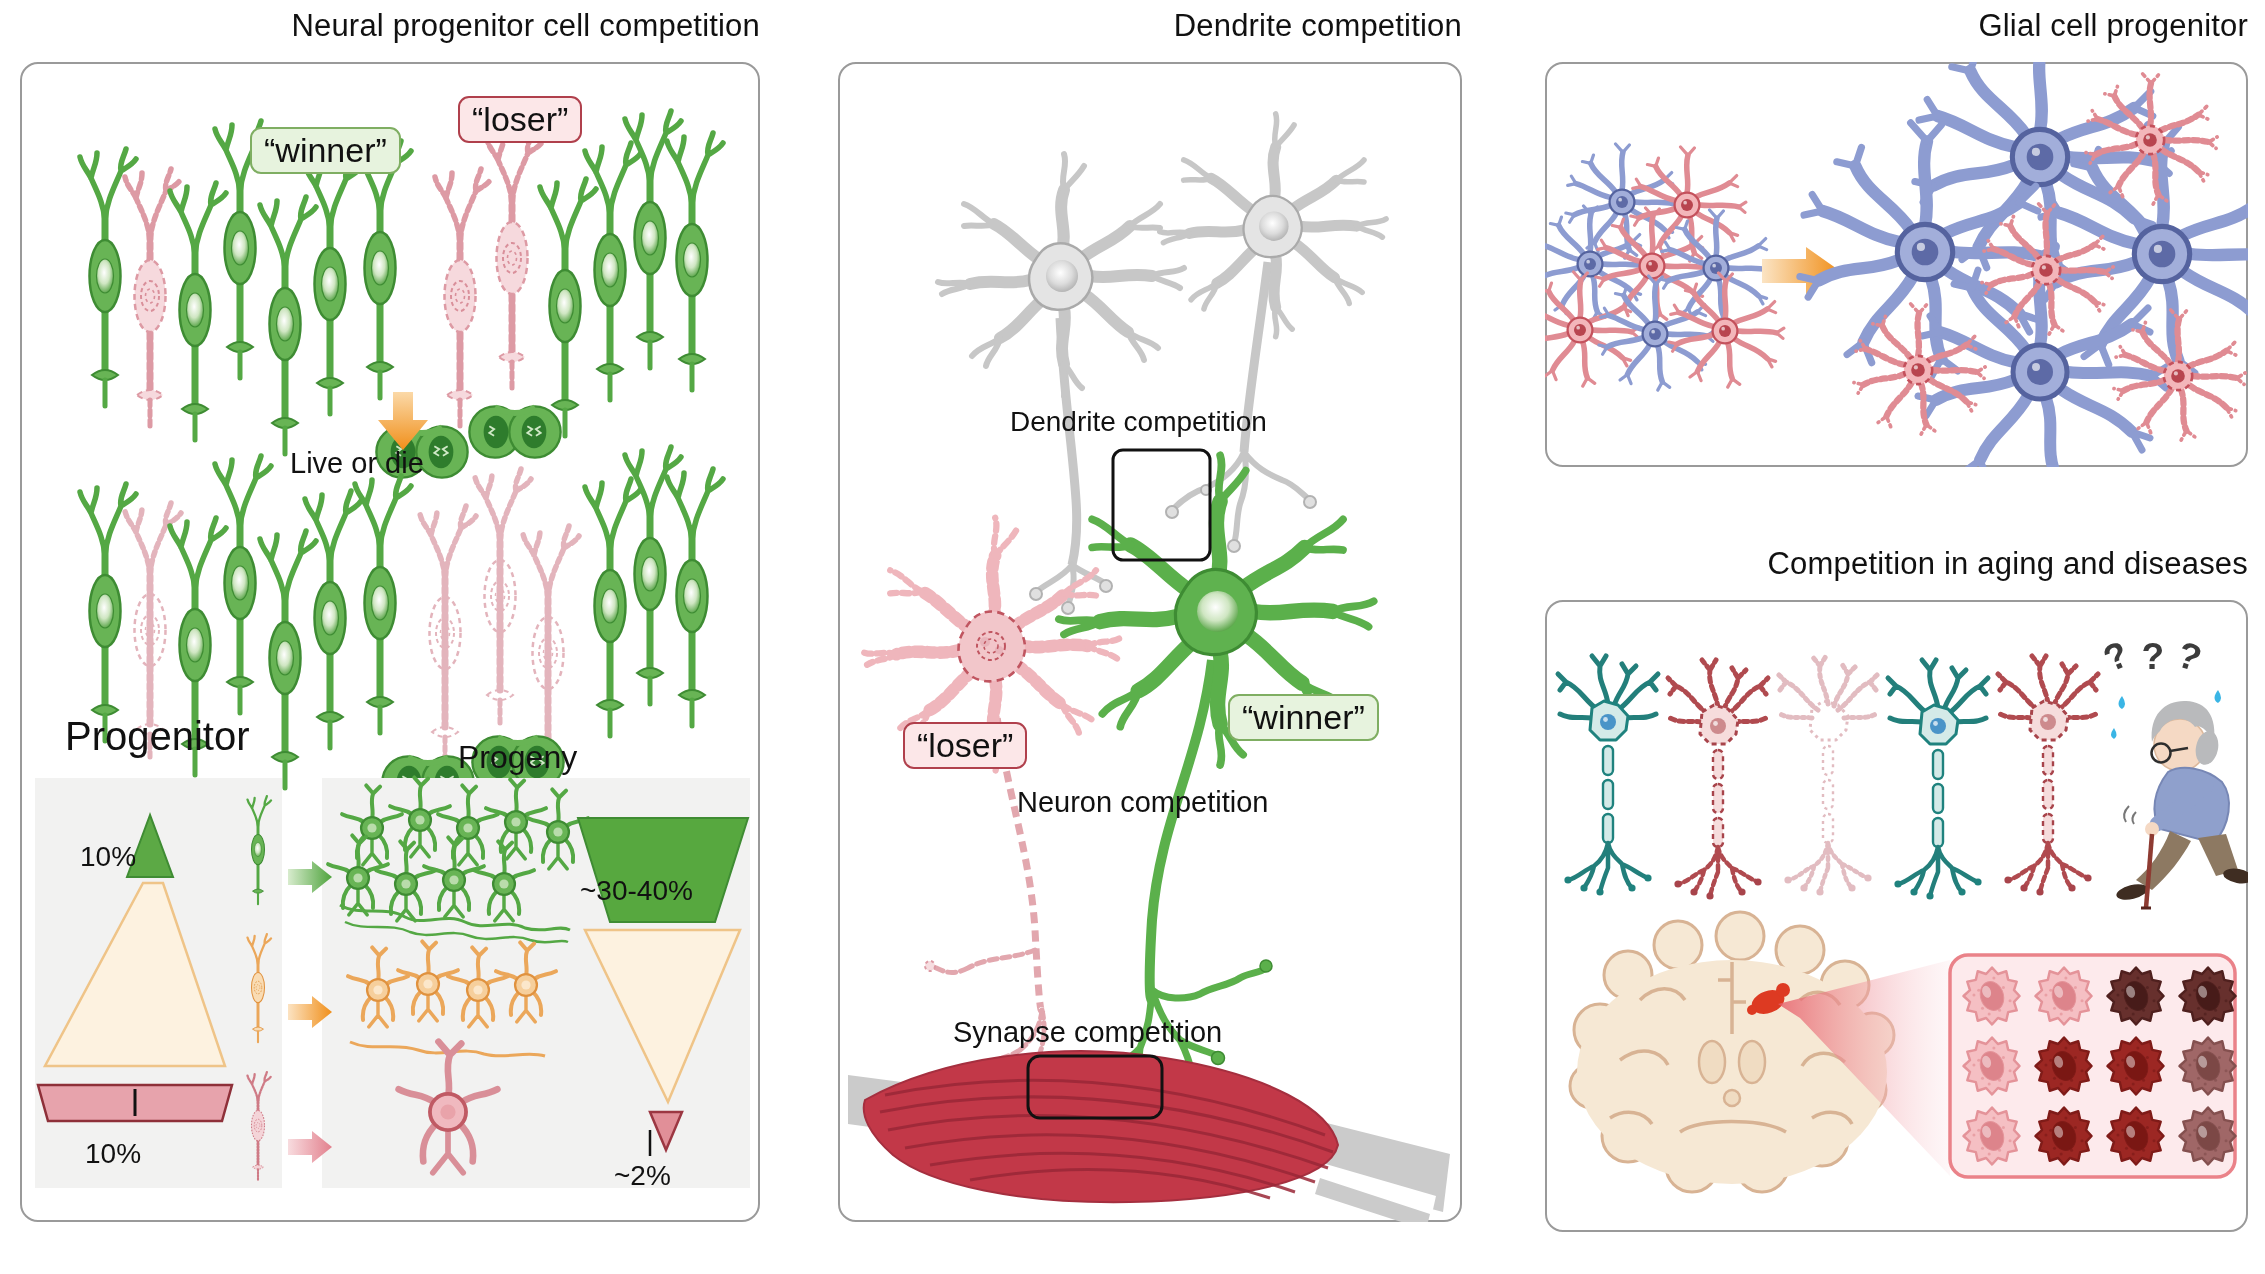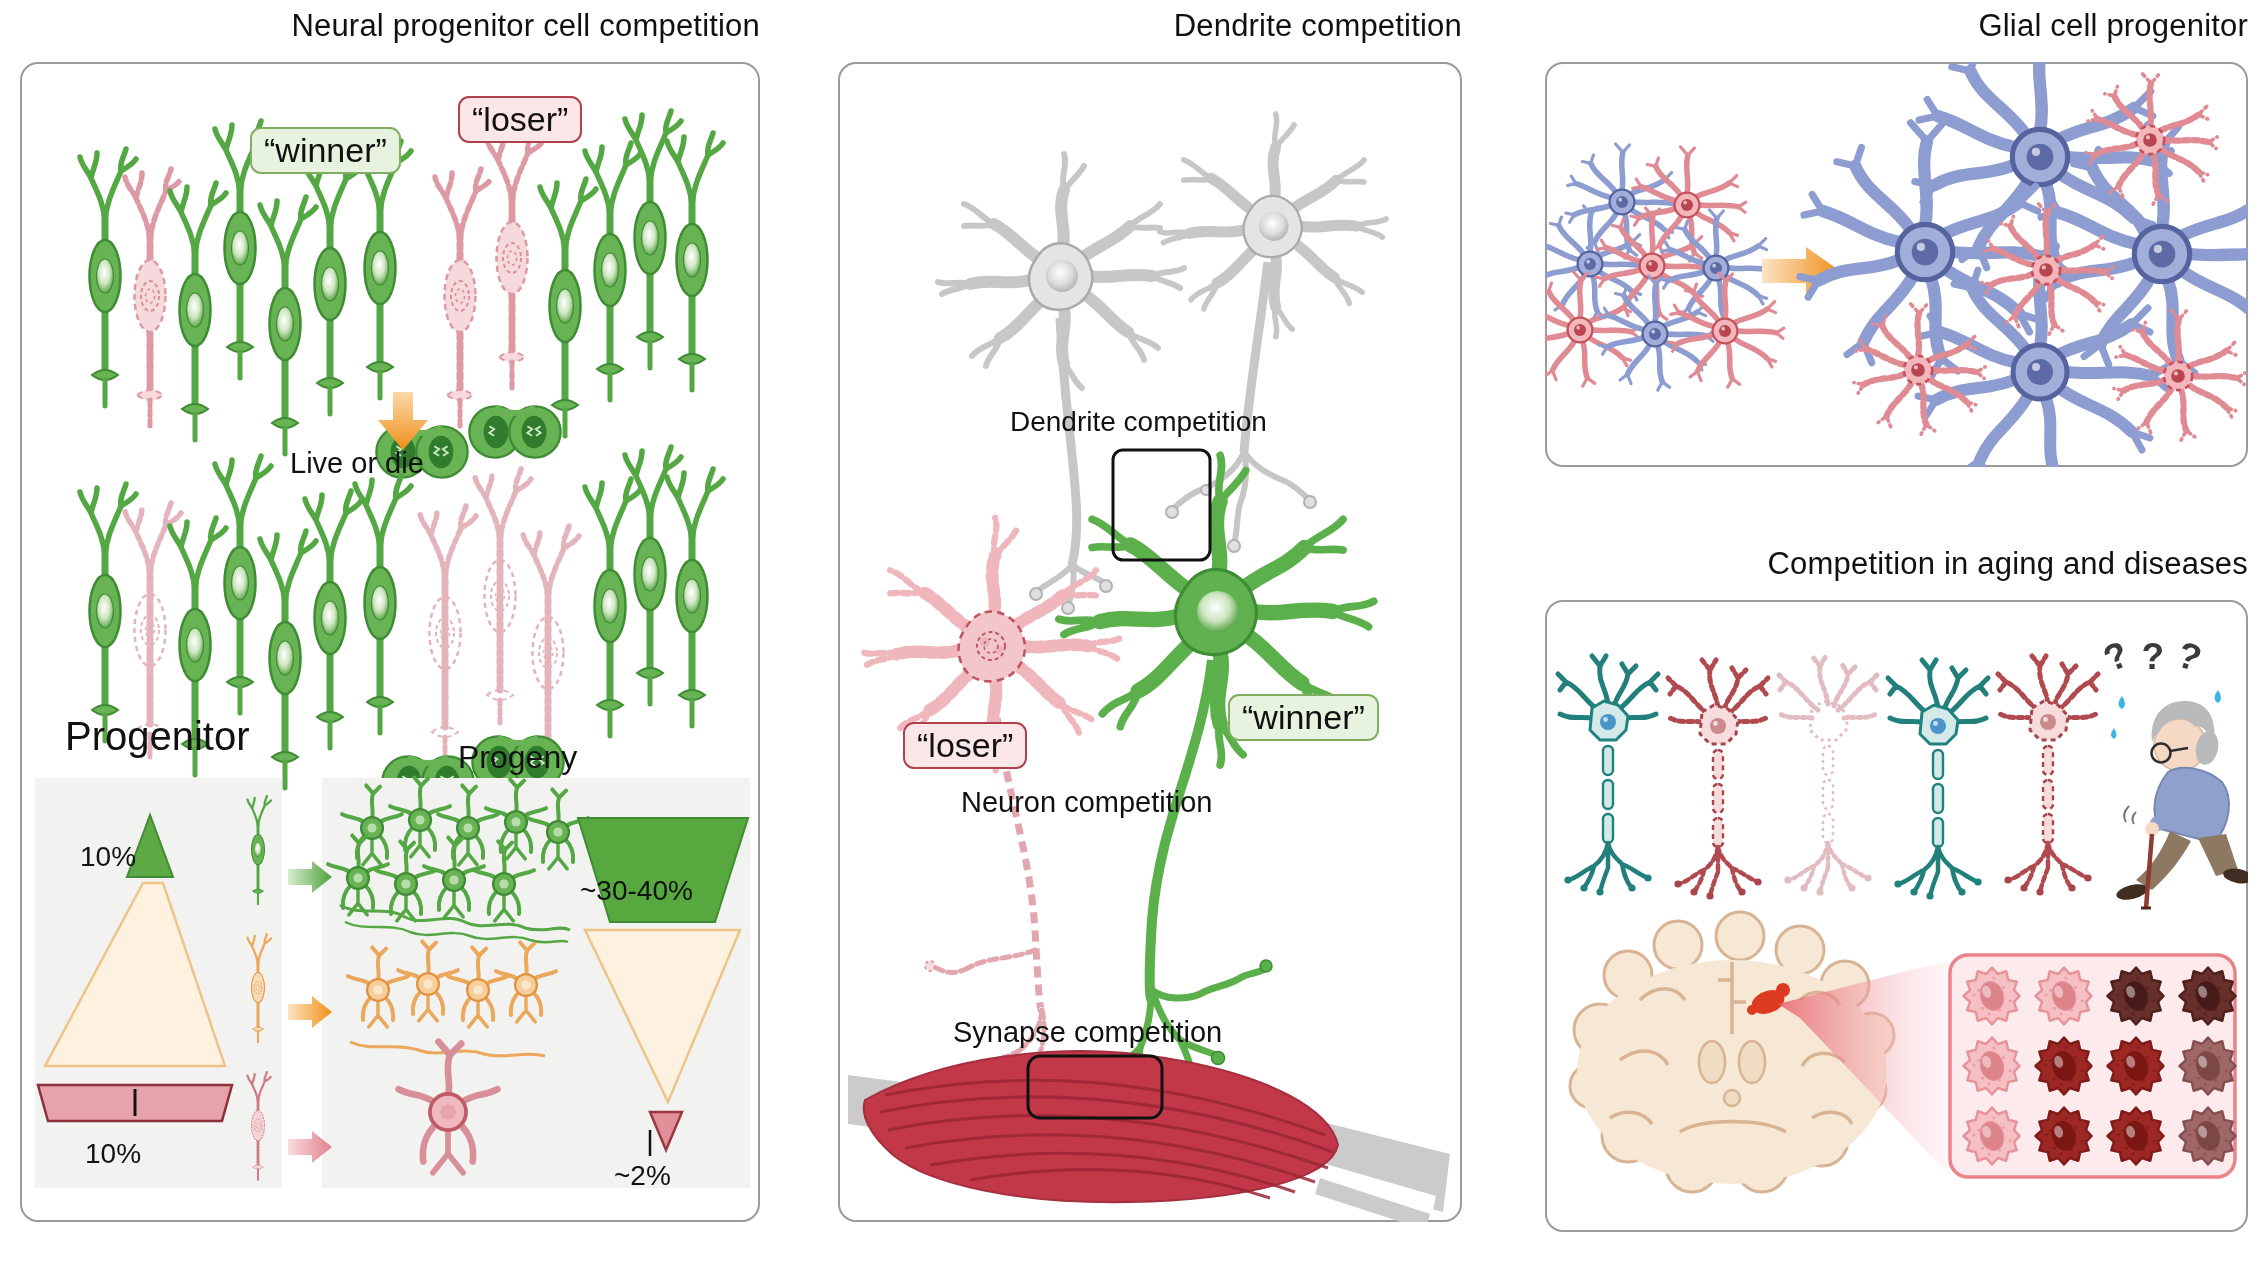--- a/index.html
+++ b/index.html
@@ -419,18 +419,18 @@
 <div class="lbl" style="left:65px;top:714px;width:200px;font-size:40px">Progenitor</div>
 <div class="lbl" style="left:458px;top:739px;width:200px;font-size:32px">Progeny</div>
 <div class="lbl" style="left:80px;top:841px;width:100px;font-size:28px">10%</div>
 <div class="lbl" style="left:85px;top:1138px;width:100px;font-size:28px">10%</div>
 <div class="lbl" style="left:580px;top:875px;width:160px;font-size:28px">~30-40%</div>
 <div class="lbl" style="left:614px;top:1160px;width:100px;font-size:28px">~2%</div>
 
 <div class="lbl" style="left:1010px;top:406px;width:280px;font-size:28px">Dendrite competition</div>
 <div class="tag lose" style="left:903px;top:722px">“loser”</div>
 <div class="tag win" style="left:1228px;top:694px">“winner”</div>
-<div class="lbl" style="left:961px;top:786px;width:280px;font-size:29px">Neuron competition</div>
+<div class="lbl" style="left:1017px;top:786px;width:280px;font-size:29px">Neuron competition</div>
 <div class="lbl" style="left:953px;top:1016px;width:280px;font-size:29px">Synapse competition</div>
 
 <div class="qmarks" style="left:2098px;top:636px">
   <span class="q1">?</span><span class="q2">?</span><span class="q3">?</span>
 </div>
 
 </body></html>

